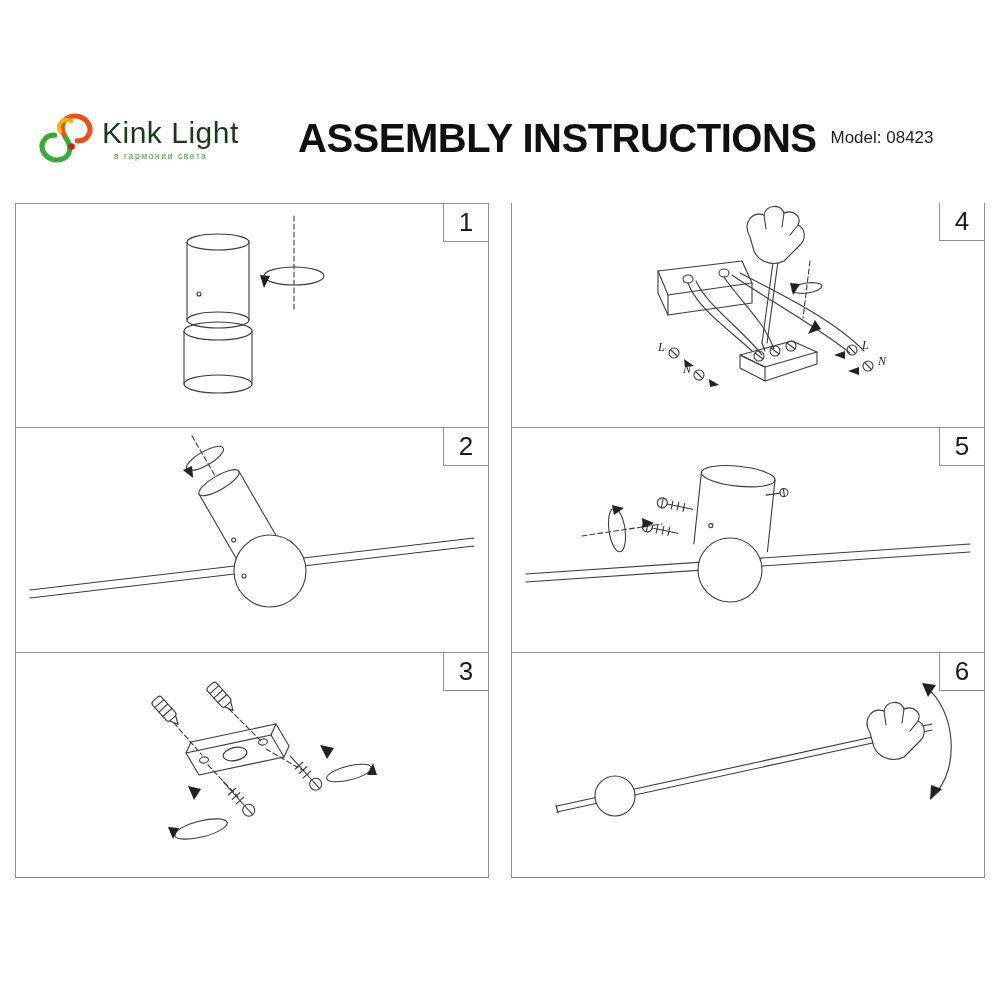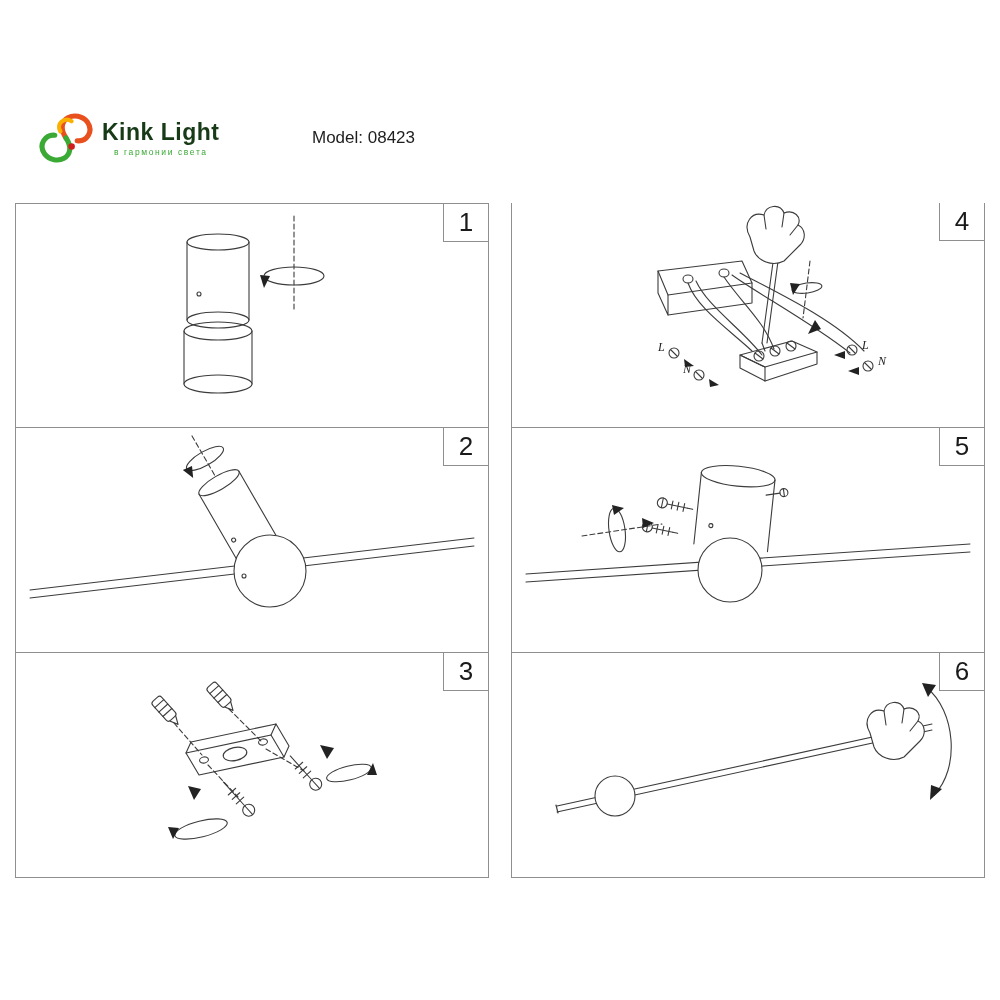--- a/index.html
+++ b/index.html
@@ -4,21 +4,21 @@
 <style>
   * { margin:0; padding:0; box-sizing:border-box; }
   html,body { width:1000px; height:1000px; background:#fff;
     font-family:"Liberation Sans", sans-serif; color:#1c1c1c; }
   .page { width:1000px; height:1000px; position:relative; padding-top:106px; }
 
   
   header { display:grid; grid-template-columns:260px 1fr 200px; align-items:center;
     padding:0 30px 0 38px; height:64px; margin-bottom:33px; }
   .logo { display:flex; align-items:center; gap:8px; }
-  .logo-text .brand { font-size:23px; font-weight:bold; color:#173a17; letter-spacing:.5px; }
+  .logo-text .brand { font-size:30px; font-weight:normal; color:#173a17; letter-spacing:.5px; }
   .logo-text .tagline { font-size:8.5px; color:#3aaa35; letter-spacing:1.6px; margin-top:1px;margin-left:12px; }
   .title { font-size:40px; font-weight:bold; color:#101010; text-align:center;
     letter-spacing:-.5px; white-space:nowrap; }
   .model { font-size:17px; color:#1e1e1e; text-align:left; padding-left:14px; white-space:nowrap; }
 
   
   main { width:970px; margin:0 15px; display:grid; grid-template-columns:474px 474px;
     grid-template-rows:repeat(3,225px); grid-auto-flow:column; column-gap:22px; }
   .panel { position:relative; border:1px solid #8f8f8f; background:#fff; overflow:hidden; }
   .panel + .panel { border-top:none; }
@@ -45,20 +45,21 @@
         <path d="M30 27 C 16 6 42 -4 53 10 C 60 20 52 31 42 30" stroke="#e8501e" stroke-width="5.5" fill="none" stroke-linecap="round"></path>
         <path d="M30 27 C 44 48 18 58 7 44 C 0 34 8 23 18 24" stroke="#3aaa35" stroke-width="5.5" fill="none" stroke-linecap="round"></path>
         <path d="M24 20 C 19 12 28 4 36 9" stroke="#f9b000" stroke-width="4.5" fill="none" stroke-linecap="round"></path>
         <circle cx="36" cy="36" r="3.5" fill="#d21d1d"></circle>
       </svg>
       <div class="logo-text">
         <div class="brand">Kink Light</div>
         <div class="tagline">в гармонии света</div>
       </div>
     </div>
+    <div class="title">ASSEMBLY INSTRUCTIONS</div>
     <div class="model">Model: 08423</div>
   </header>
 
   <main>
 
     <section class="panel">
       <div class="stepnum">1</div>
       <svg class="art" viewBox="0 0 472 223">
         <g>
           <line class="dash" x1="278" y1="12" x2="278" y2="105"></line>

